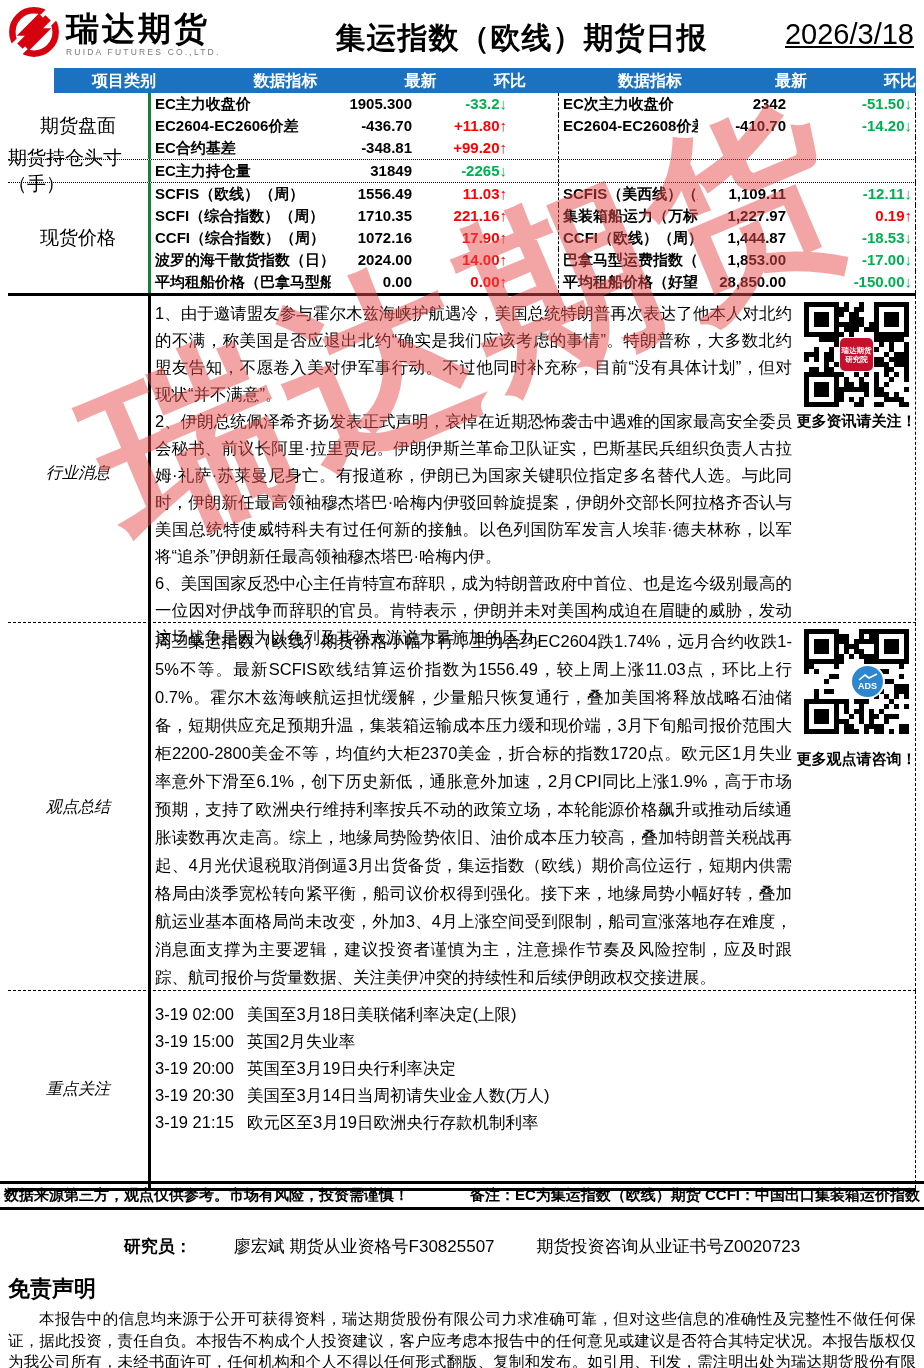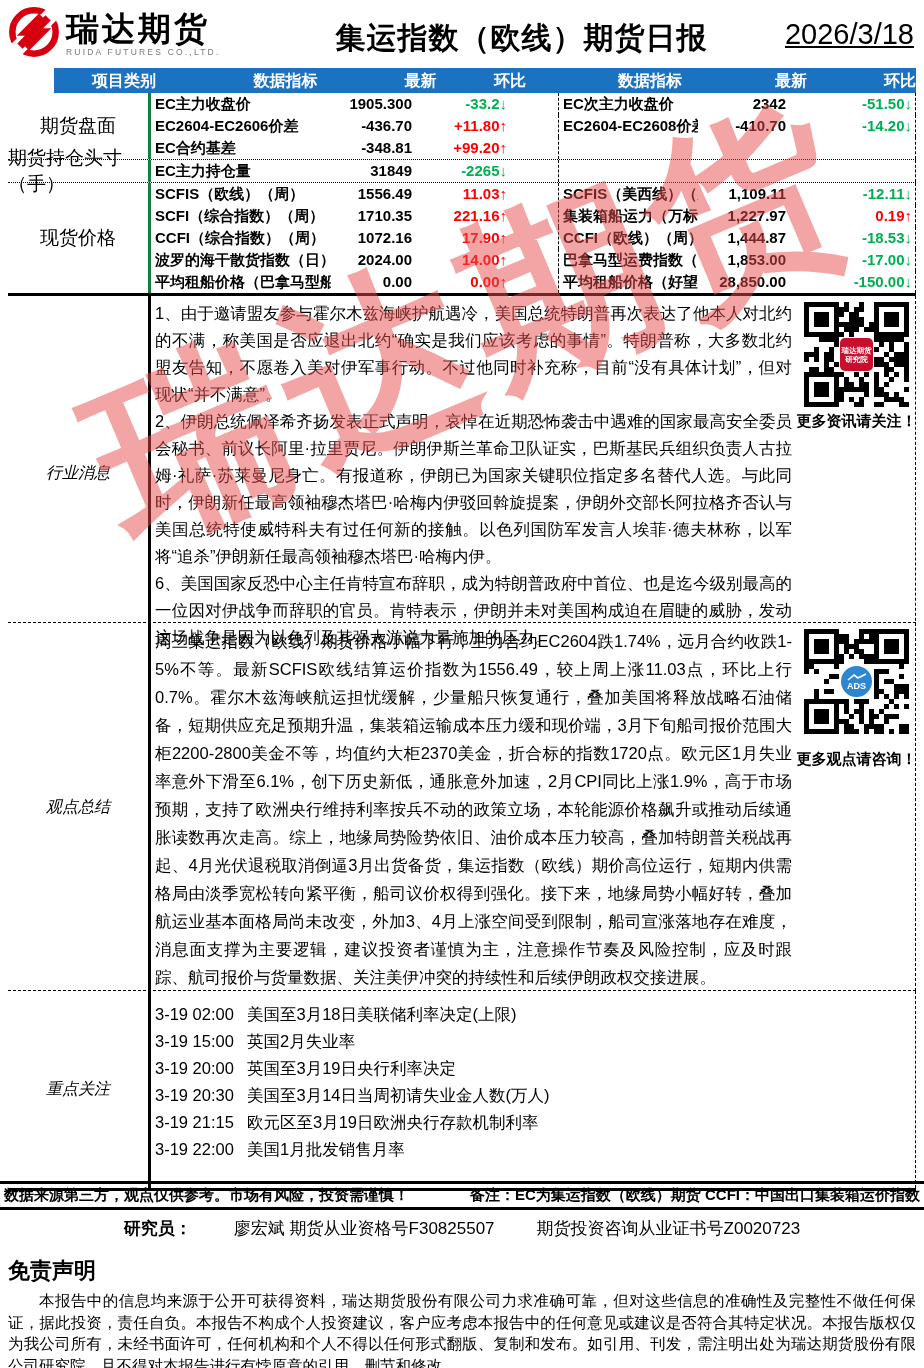--- a/index.html
+++ b/index.html
@@ -39,27 +39,27 @@
   .sec-body{border-left:3px solid #000;padding:4px 6px 0 4px;font-size:16.5px;line-height:27px;text-align:justify;}
   .sec-side{border-right:1px dashed #000;display:flex;flex-direction:column;align-items:center;padding-top:6px;}
   .sections-wrap{border-bottom:3px solid #000;}
   .focus-line{white-space:nowrap;}
   .focus-time{display:inline-block;min-width:92px;}
   
   .qr-box{position:relative;width:105px;height:105px;}
   .qr-svg{width:105px;height:105px;display:block;}
   .qr-badge-red{position:absolute;left:36px;top:36px;width:33px;height:33px;background:#C8102E;border-radius:5px;
     color:#fff;font-size:7.5px;font-weight:bold;display:flex;flex-direction:column;align-items:center;justify-content:center;line-height:9px;text-align:center;}
-  .qr-badge-blue{position:absolute;left:35px;top:35px;width:35px;height:35px;background:#2E86D1;border:2px solid #fff;border-radius:50%;
+  .qr-badge-blue{position:absolute;left:46px;top:35px;width:35px;height:35px;background:#2E86D1;border:2px solid #fff;border-radius:50%;
     box-sizing:border-box;color:#fff;font-size:9px;font-weight:bold;display:flex;flex-direction:column;align-items:center;justify-content:center;}
   .qr-cap{font-size:15px;font-weight:bold;margin-top:5px;white-space:nowrap;}
   
   .note-row{border-top:3px solid #000;border-bottom:3px solid #000;display:flex;justify-content:space-between;
     font-weight:bold;font-size:15px;padding:2px 4px;align-items:center;}
-  .researcher-row{display:flex;justify-content:center;gap:42px;font-size:17px;padding-top:7px;}
+  .researcher-row{display:flex;justify-content:center;gap:42px;font-size:17px;padding-top:25px;}
   .researcher-label{font-weight:bold;}
   .stmt-title{font-size:22px;font-weight:bold;margin:16px 0 4px 8px;}
   .stmt-body{font-size:15.5px;line-height:21.5px;margin:0 8px;text-align:justify;text-indent:2em;}
   
   .watermark{position:absolute;left:55px;top:365px;font-size:190px;font-weight:bold;letter-spacing:10px;
     color:rgba(231,76,76,0.5);transform:rotate(-23deg);transform-origin:0 0;white-space:nowrap;pointer-events:none;z-index:5;}
 </style>
 </head>
 <body>
 
@@ -460,21 +460,20 @@
     </div>
 
     <div class="section" style="height:197px;">
       <div class="sec-cat">重点关注</div>
       <div class="sec-body" style="padding-top:10px;">
         <div class="focus-line"><span class="focus-time">3-19 02:00</span><span>美国至3月18日美联储利率决定(上限)</span></div>
         <div class="focus-line"><span class="focus-time">3-19 15:00</span><span>英国2月失业率</span></div>
         <div class="focus-line"><span class="focus-time">3-19 20:00</span><span>英国至3月19日央行利率决定</span></div>
         <div class="focus-line"><span class="focus-time">3-19 20:30</span><span>美国至3月14日当周初请失业金人数(万人)</span></div>
         <div class="focus-line"><span class="focus-time">3-19 21:15</span><span>欧元区至3月19日欧洲央行存款机制利率</span></div>
-        <div class="focus-line"><span class="focus-time">3-19 22:00</span><span>美国1月批发销售月率</span></div>
       </div>
       <div class="sec-side" style="border-right:1px dashed #000;"></div>
     </div>
   </div>
 </div>
 
 <div style="position:absolute;left:0;top:1181px;width:924px;">
   <div class="note-row">
     <span>数据来源第三方，观点仅供参考。市场有风险，投资需谨慎！</span>
     <span>备注：EC为集运指数（欧线）期货  CCFI：中国出口集装箱运价指数</span>

